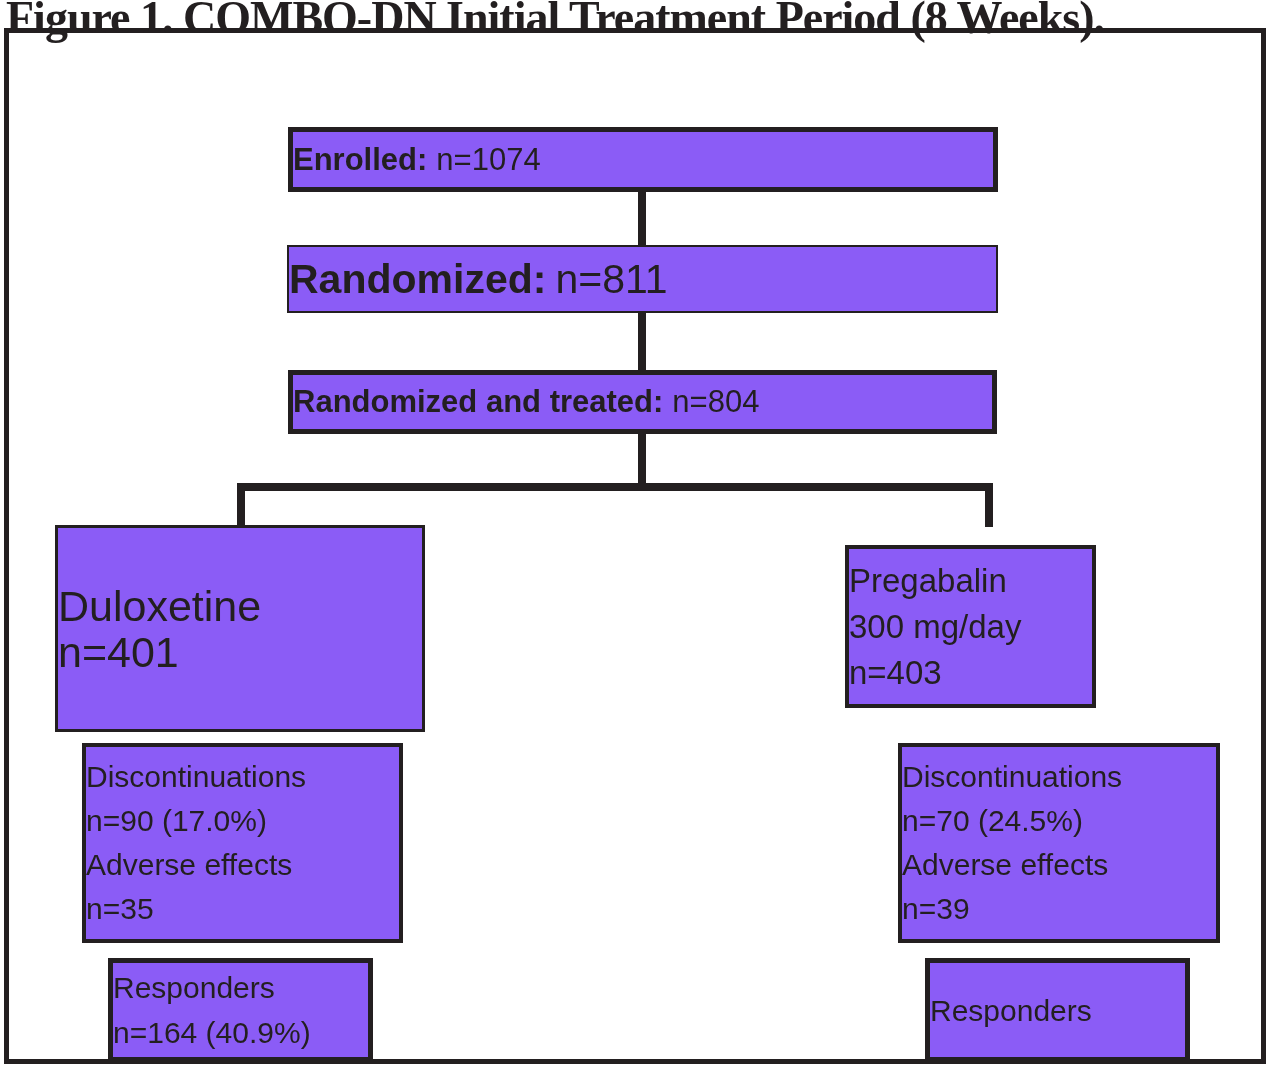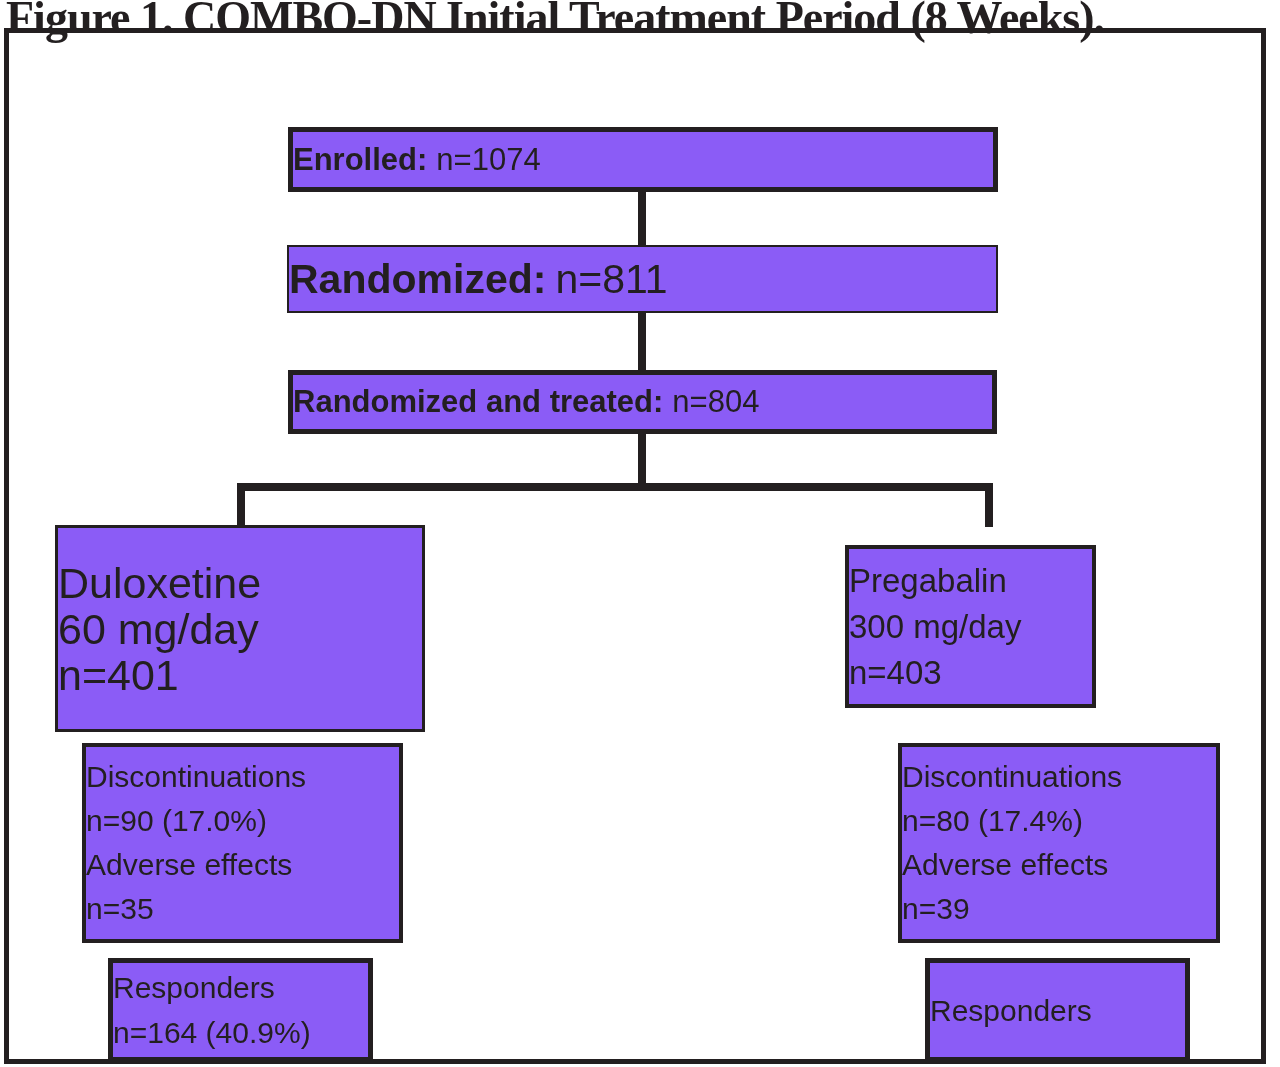--- a/index.html
+++ b/index.html
@@ -114,40 +114,39 @@
   </div>
 
   <div class="node randomized-treated-box">
     <div class="row">
       <span class="b">Randomized and treated:</span><span class="val">n=804</span>
     </div>
   </div>
 
   <div class="node duloxetine-arm-box">
     <div>Duloxetine</div>
-    <div>60 mg/day</div>
     <div>n=401</div>
   </div>
 
   <div class="node pregabalin-arm-box">
     <div>Pregabalin</div>
     <div>300 mg/day</div>
     <div>n=403</div>
   </div>
 
   <div class="node disc-left-box">
     <div>Discontinuations</div>
     <div>n=90 (17.0%)</div>
     <div>Adverse effects</div>
     <div>n=35</div>
   </div>
 
   <div class="node disc-right-box">
     <div>Discontinuations</div>
-    <div>n=80 (17.4%)</div>
+    <div>n=70 (24.5%)</div>
     <div>Adverse effects</div>
     <div>n=39</div>
   </div>
 
   <div class="node resp-left-box">
     <div>Responders</div>
     <div>n=164 (40.9%)</div>
   </div>
 
   <div class="node resp-right-box">

